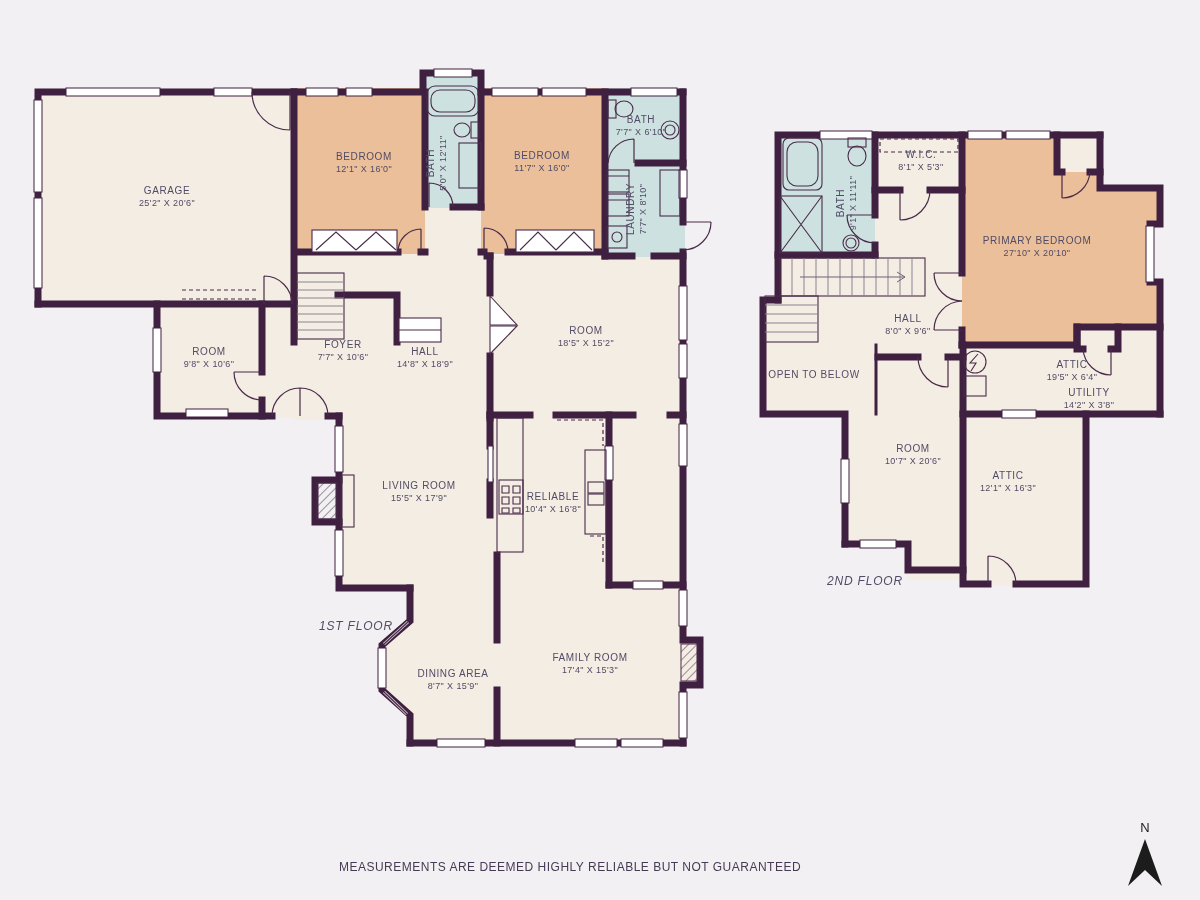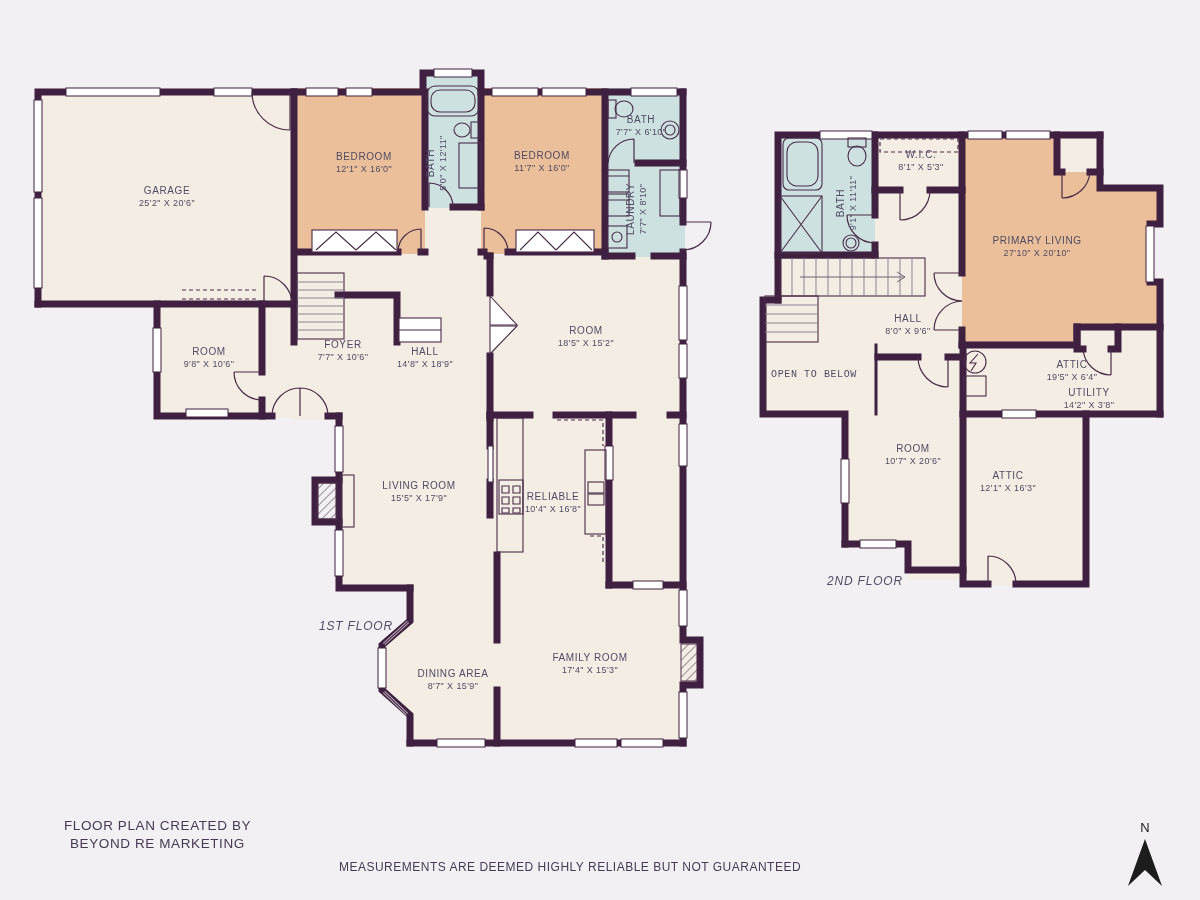--- a/index.html
+++ b/index.html
@@ -344,28 +344,28 @@
       </div>
       <div class="room-label rot" style="left: 847px; top: 203px;">
         <div class="rn">BATH</div>
         <div class="rd">9'1" X 11'11"</div>
       </div>
       <div class="room-label" style="left: 921px; top: 161px;">
         <div class="rn">W.I.C.</div>
         <div class="rd">8'1" X 5'3"</div>
       </div>
       <div class="room-label" style="left: 1037px; top: 247px;">
-        <div class="rn">PRIMARY LIVING</div>
+        <div class="rn">PRIMARY BEDROOM</div>
         <div class="rd">27'10" X 20'10"</div>
       </div>
       <div class="room-label" style="left: 908px; top: 325px;">
         <div class="rn">HALL</div>
         <div class="rd">8'0" X 9'6"</div>
       </div>
-      <div class="room-label" style="left: 814px; top: 375px; font-family: Liberation Mono, monospace;">
+      <div class="room-label" style="left: 814px; top: 375px;">
         <div class="rn">OPEN TO BELOW</div>
       </div>
       <div class="room-label" style="left: 1072px; top: 371px;">
         <div class="rn">ATTIC</div>
         <div class="rd">19'5" X 6'4"</div>
       </div>
       <div class="room-label" style="left: 1089px; top: 399px;">
         <div class="rn">UTILITY</div>
         <div class="rd">14'2" X 3'8"</div>
       </div>
@@ -374,22 +374,18 @@
         <div class="rd">10'7" X 20'6"</div>
       </div>
       <div class="room-label" style="left: 1008px; top: 482px;">
         <div class="rn">ATTIC</div>
         <div class="rd">12'1" X 16'3"</div>
       </div>
       <div class="floor-label" style="left: 356px; top: 618px; margin-top: 8px;">1ST FLOOR</div>
       <div class="floor-label" style="left: 865px; top: 581px;">2ND FLOOR</div>
     </div>
 
-<div id="credit">
-  <div>FLOOR PLAN CREATED BY</div>
-  <div style="padding-left:6px;">BEYOND RE MARKETING</div>
+
+<div id="disclaimer">MEASUREMENTS ARE DEEMED HIGHLY RELIABLE BUT NOT GUARANTEED</div>
+
+<div id="north-label">N</div>
+
 </div>
 
-<div id="disclaimer">MEASUREMENTS ARE DEEMED HIGHLY RELIABLE BUT NOT GUARANTEED</div>
-
-<div id="north-label">N</div>
-
-</div>
-
 </body></html>

